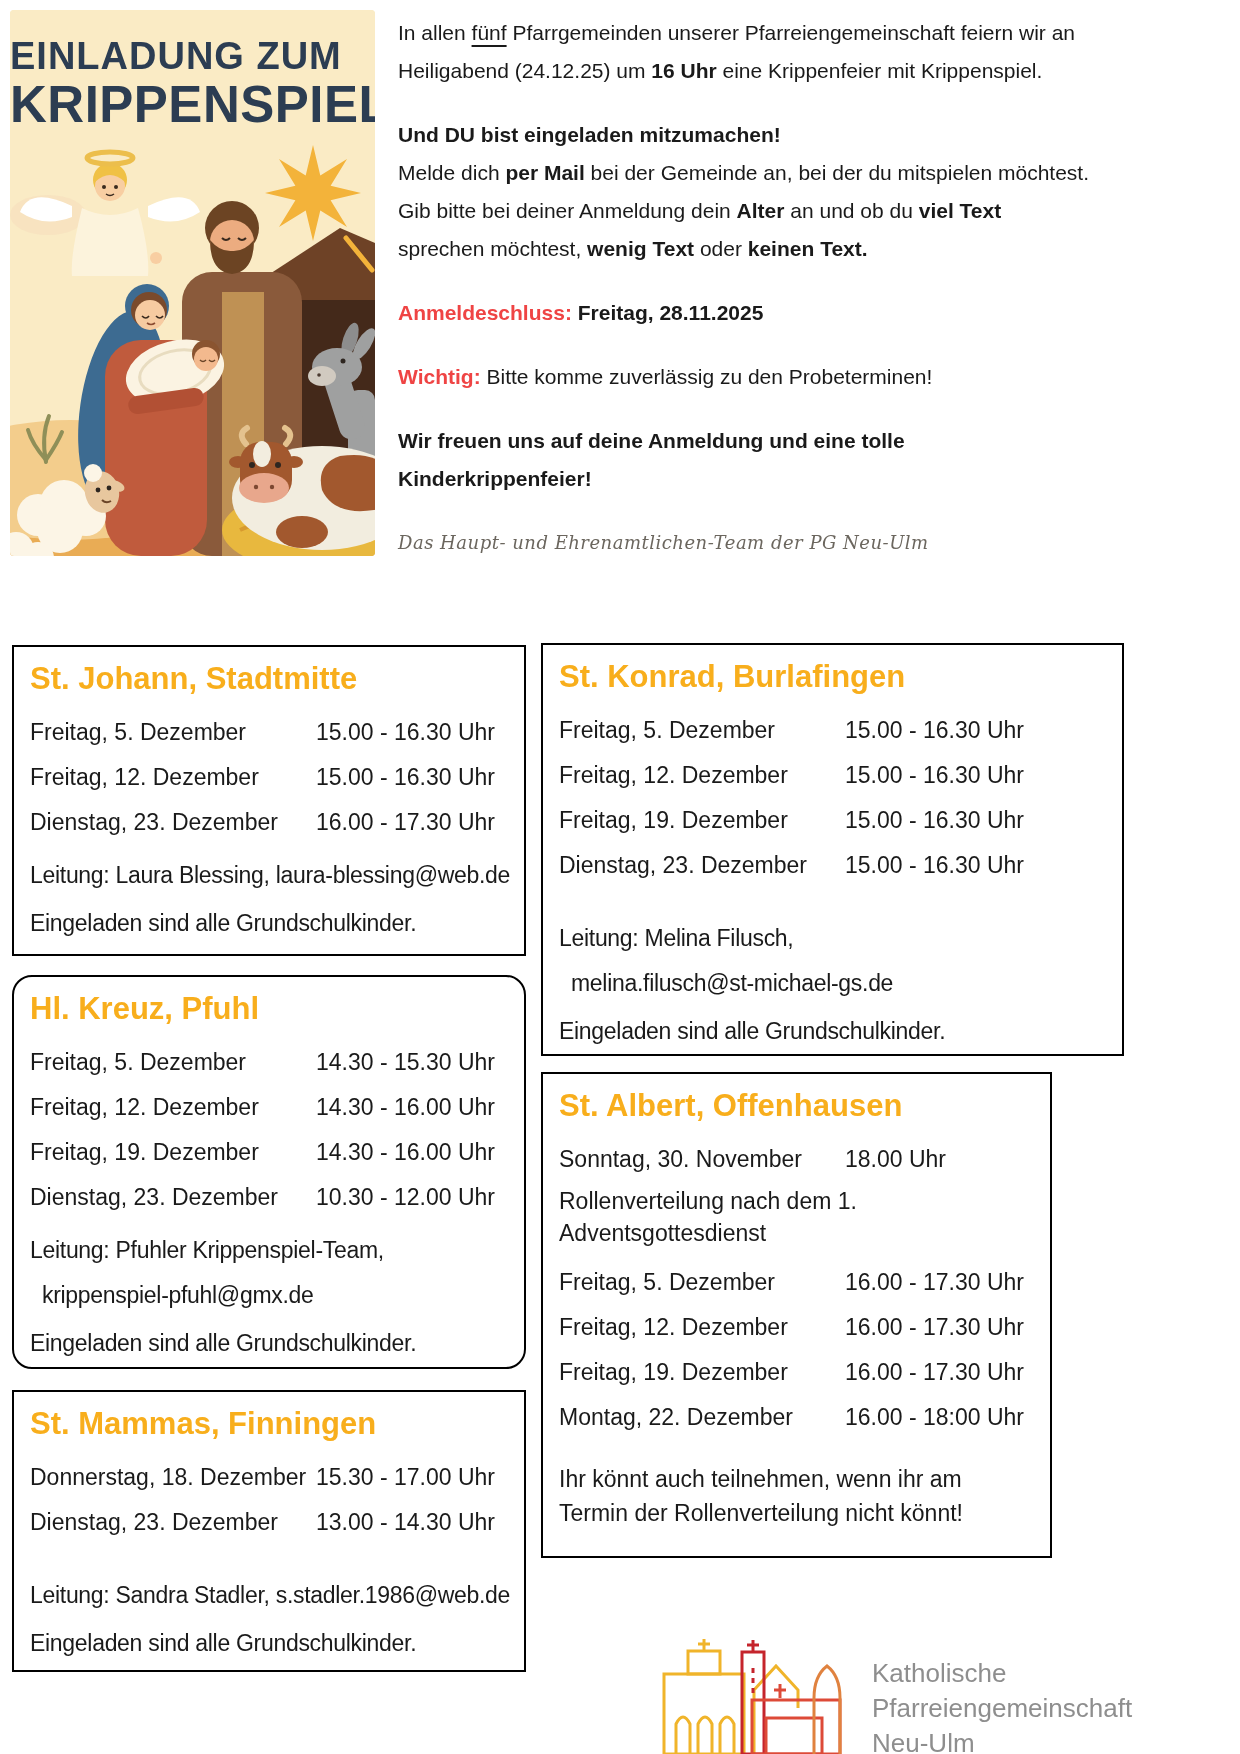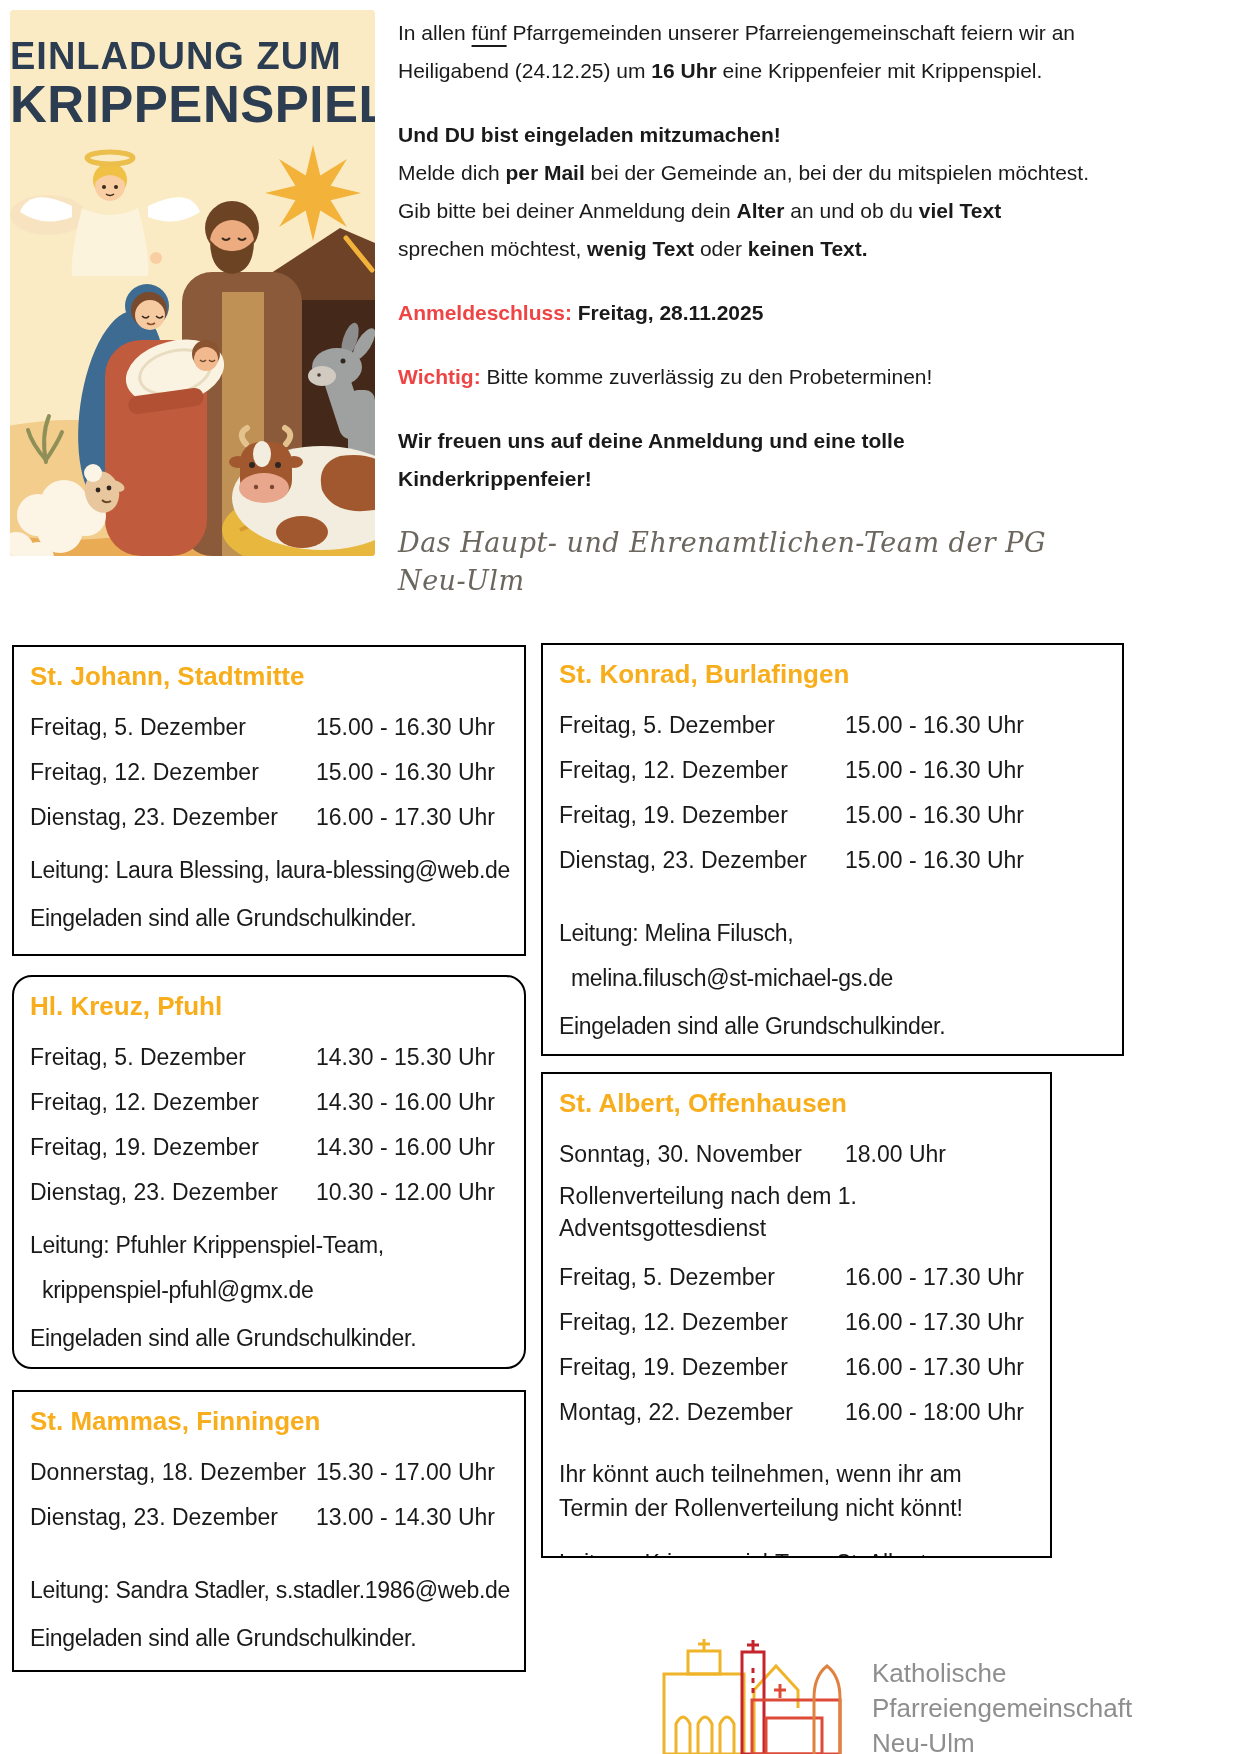--- a/index.html
+++ b/index.html
@@ -15,27 +15,27 @@
   .poster-title .t1{font-size:38px;letter-spacing:1px;}
   .poster-title .t2{font-size:51px;letter-spacing:0.5px;}
   .scene{position:absolute;left:0;top:0;width:365px;height:546px;z-index:1;}
 
   
   .intro{position:absolute;left:398px;top:14px;width:718px;font-size:21px;line-height:38px;}
   .intro p{margin:0 0 26px 0;}
   .b{font-weight:bold;}
   .u{text-decoration:underline;text-decoration-thickness:2px;text-underline-offset:5px;}
   .accent{color:#ef4444;font-weight:bold;}
-  .signature{font-family:"DejaVu Serif",serif;font-style:italic;font-size:27px;
+  .signature{font-family:"DejaVu Serif",serif;font-style:italic;font-size:18px;
              color:#6B665E;letter-spacing:0.5px;margin-top:4px;}
 
   
   .box{position:absolute;border:2px solid #000;background:#fff;box-sizing:border-box;
        padding:12px 6px 12px 16px;overflow:hidden;font-size:23px;}
-  .box h2{font-size:26px;font-weight:bold;color:#F8AE1C;margin:2px 0 0 0;}
+  .box h2{font-size:31px;font-weight:bold;color:#F8AE1C;margin:2px 0 0 0;}
   .rows{margin-top:20px;}
   .srow{display:grid;grid-template-columns:286px auto;line-height:30px;margin-bottom:15px;}
   .srow span{white-space:nowrap;}
   .note{line-height:32px;margin:-4px 0 18px 0;}
   .extra{margin:30px 0 0 0;line-height:34px;padding-right:14px;}
   .leitung{margin:22px 0 0 0;line-height:33px;white-space:nowrap;letter-spacing:-0.3px;}
   .leitung2{margin:12px;line-height:33px;white-space:nowrap;letter-spacing:-0.3px;}
   .leitung2:empty{display:none;}
   .eingeladen{margin:15px 0 0 0;line-height:33px;white-space:nowrap;letter-spacing:-0.3px;}
   .gap-lg{margin-top:42px;}

